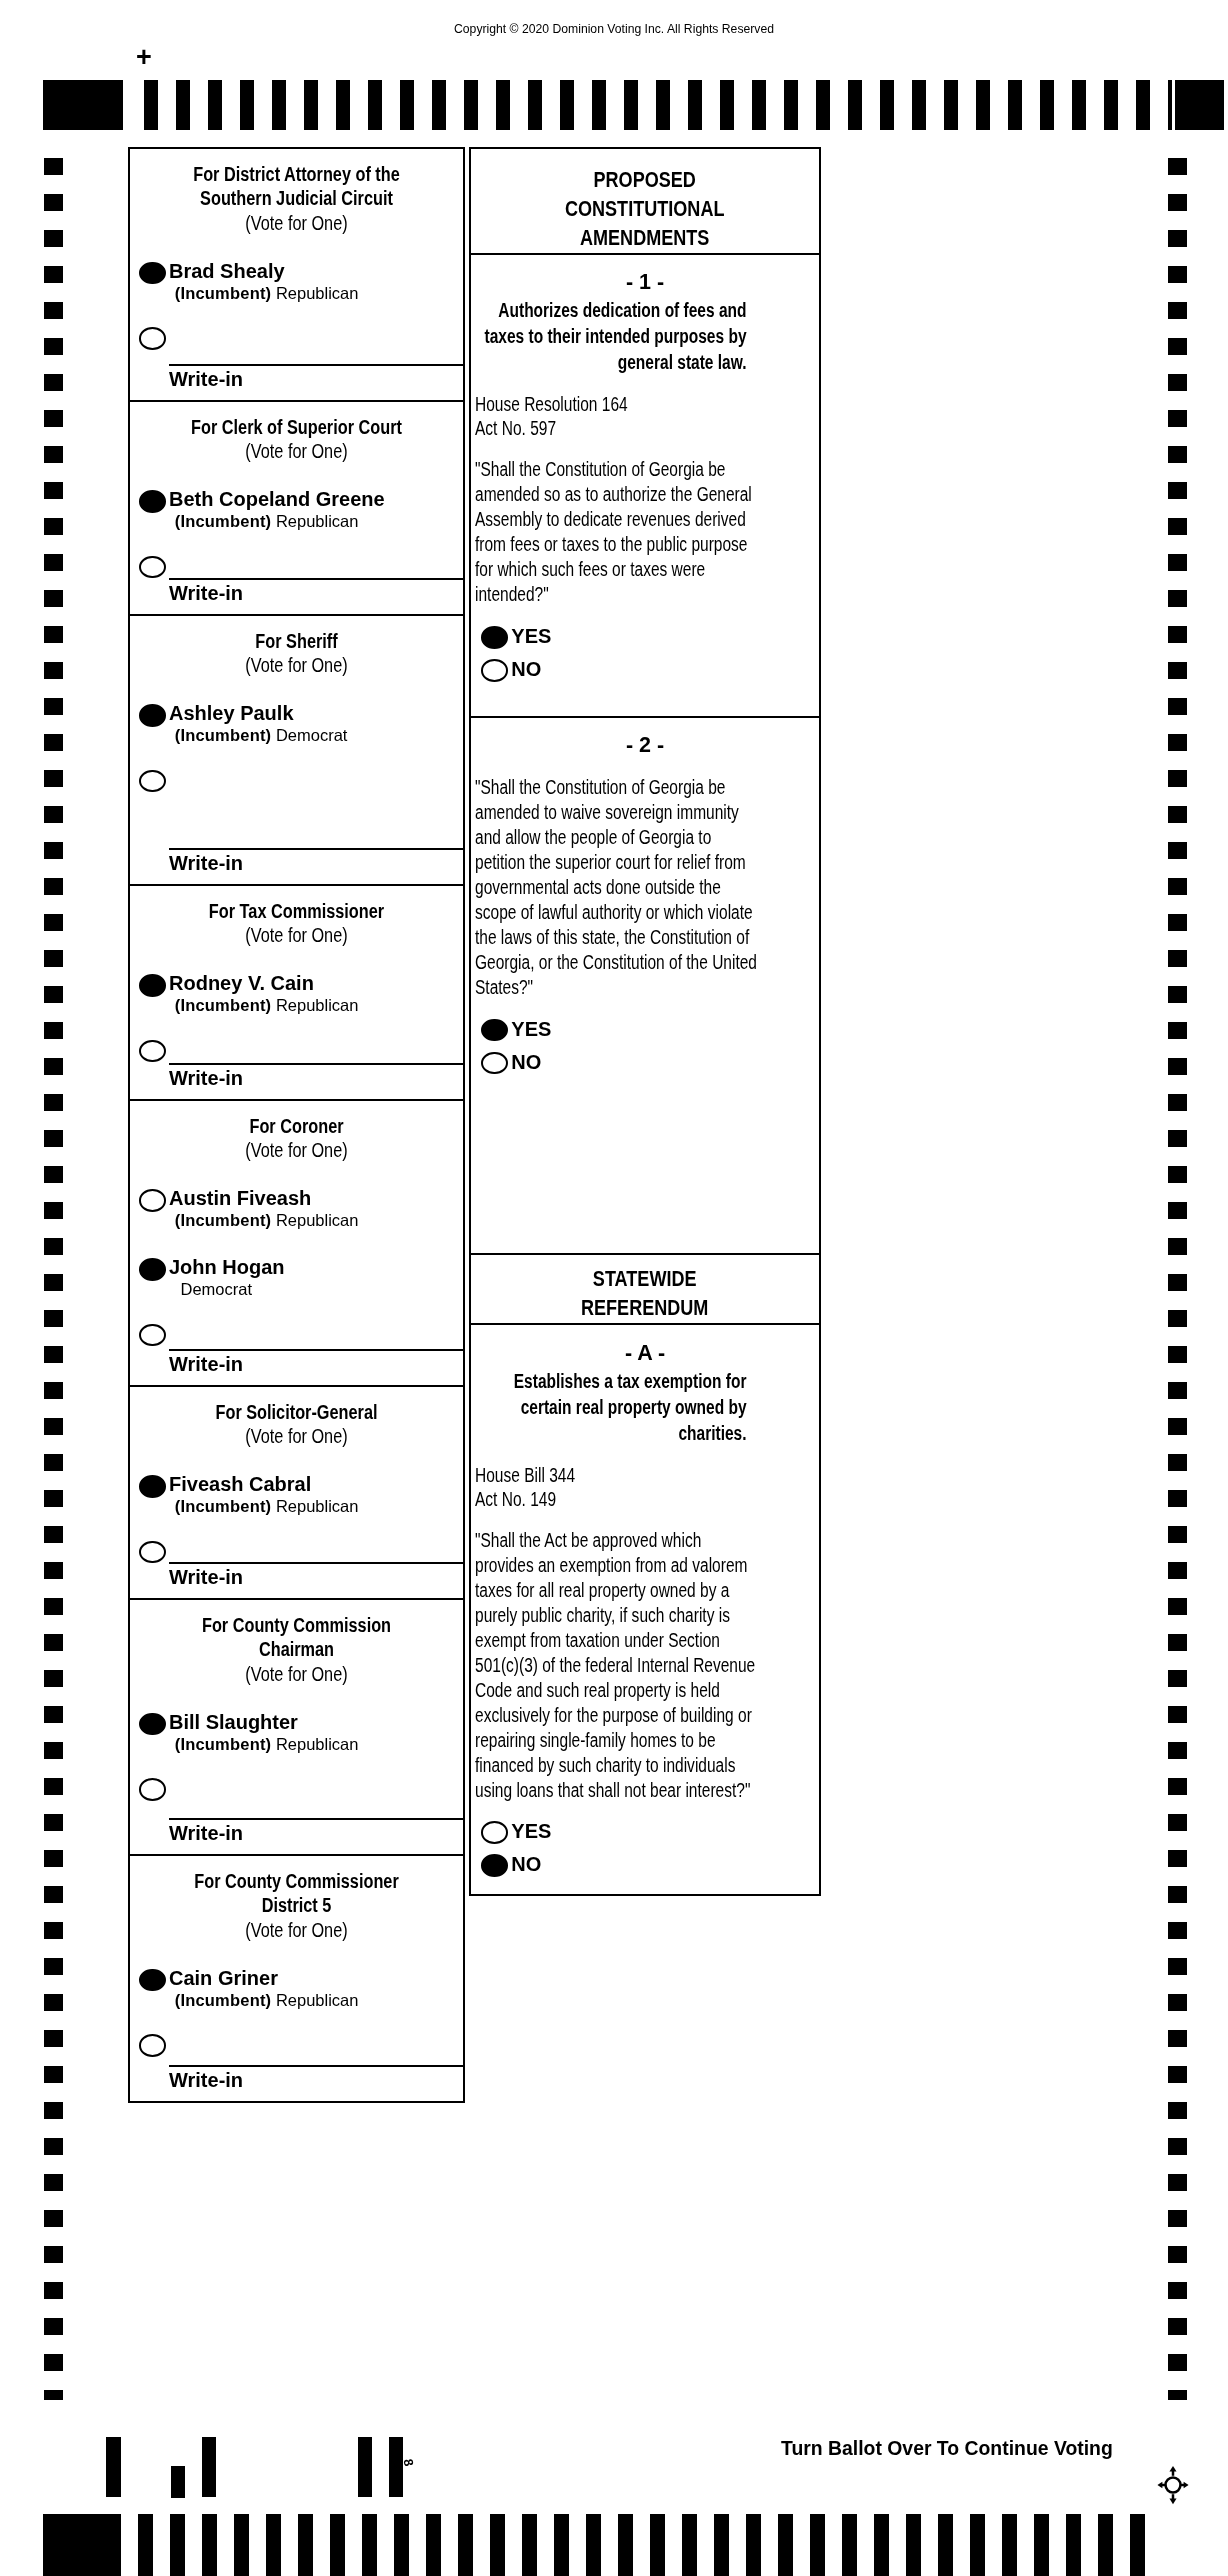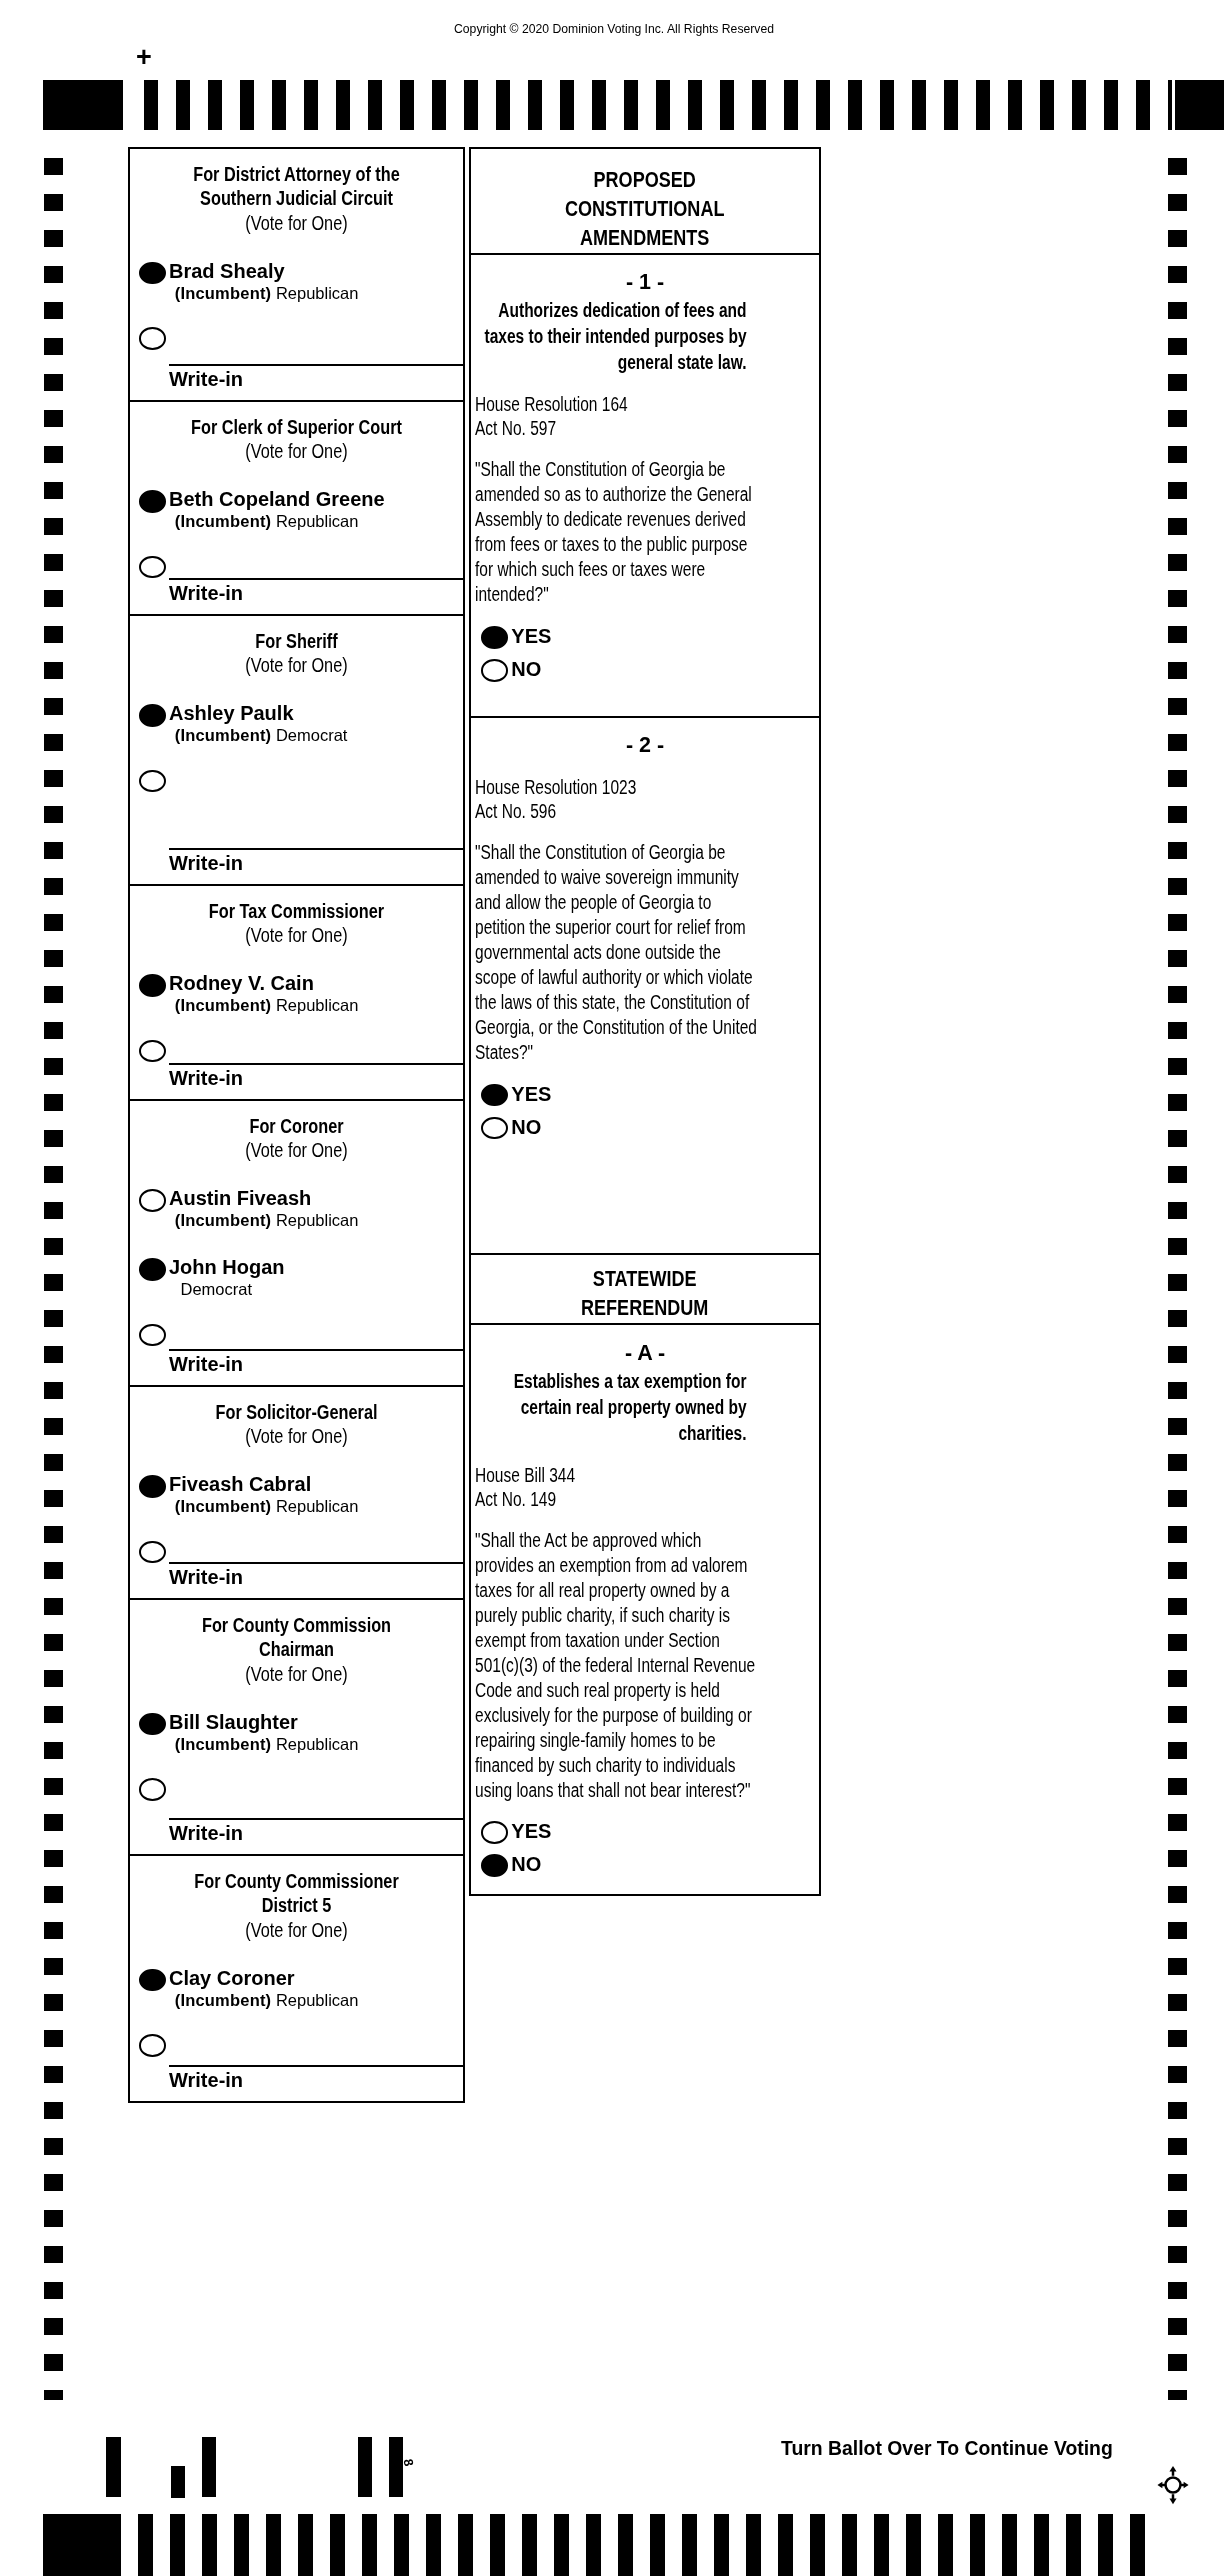--- a/index.html
+++ b/index.html
@@ -177,21 +177,21 @@
   </div>
 
   <div class="contest" style="height:245px">
     <div class="c-title narrow-c">
         <div>For County Commissioner</div>
         <div>District 5</div>
       </div>
     <div class="c-vote narrow-c">(Vote for One)</div>
     <div class="cand">
       <span class="bubble filled"></span>
-      <div class="cand-name"><span class="narrow">Clay Coroner</span></div>
+      <div class="cand-name"><span class="narrow">Cain Griner</span></div>
       <div class="cand-sub"><span class="narrow"><b>(Incumbent)</b> <span>Republican</span></span></div>
     </div>
     <div class="wi-row"><span class="bubble"></span></div>
     <div class="writein"><span class="narrow">Write-in</span></div>
   </div>
 
 </div>
 
 <div class="col-right rcol">
 
@@ -233,26 +233,20 @@
       <span class="narrow">YES</span>
     </div>
     <div class="m-choice">
       <span class="bubble"></span>
       <span class="narrow">NO</span>
     </div>
   </div>
 
   <div class="rbox" style="height:540px">
     <div class="m-number">- 2 -</div>
-    <div class="m-auth">
-        <div class="narrow">
-          <div>House Resolution 1023</div>
-          <div>Act No. 596</div>
-        </div>
-      </div>
     <div class="m-question">
         <div class="narrow">
           <div>"Shall the Constitution of Georgia be</div>
           <div>amended to waive sovereign immunity</div>
           <div>and allow the people of Georgia to</div>
           <div>petition the superior court for relief from</div>
           <div>governmental acts done outside the</div>
           <div>scope of lawful authority or which violate</div>
           <div>the laws of this state, the Constitution of</div>
           <div>Georgia, or the Constitution of the United</div>

